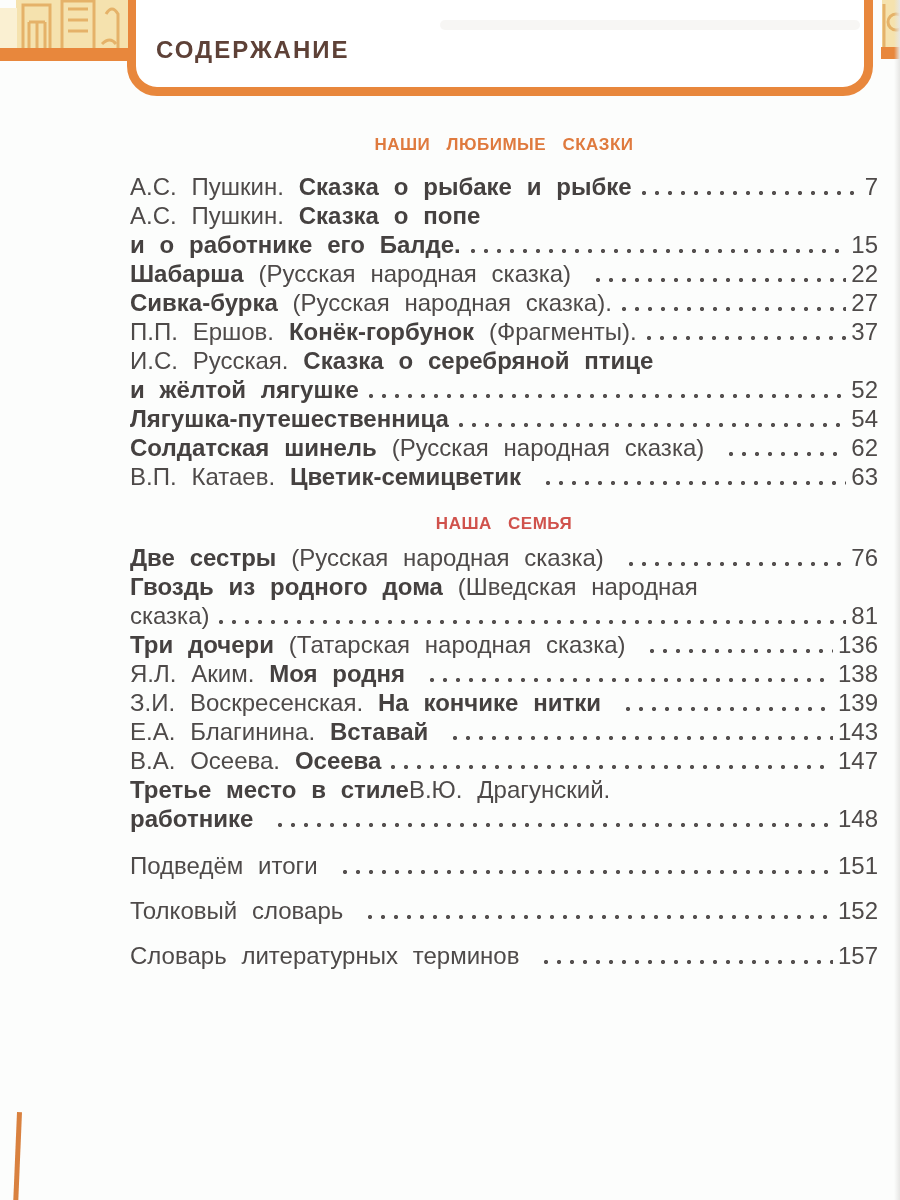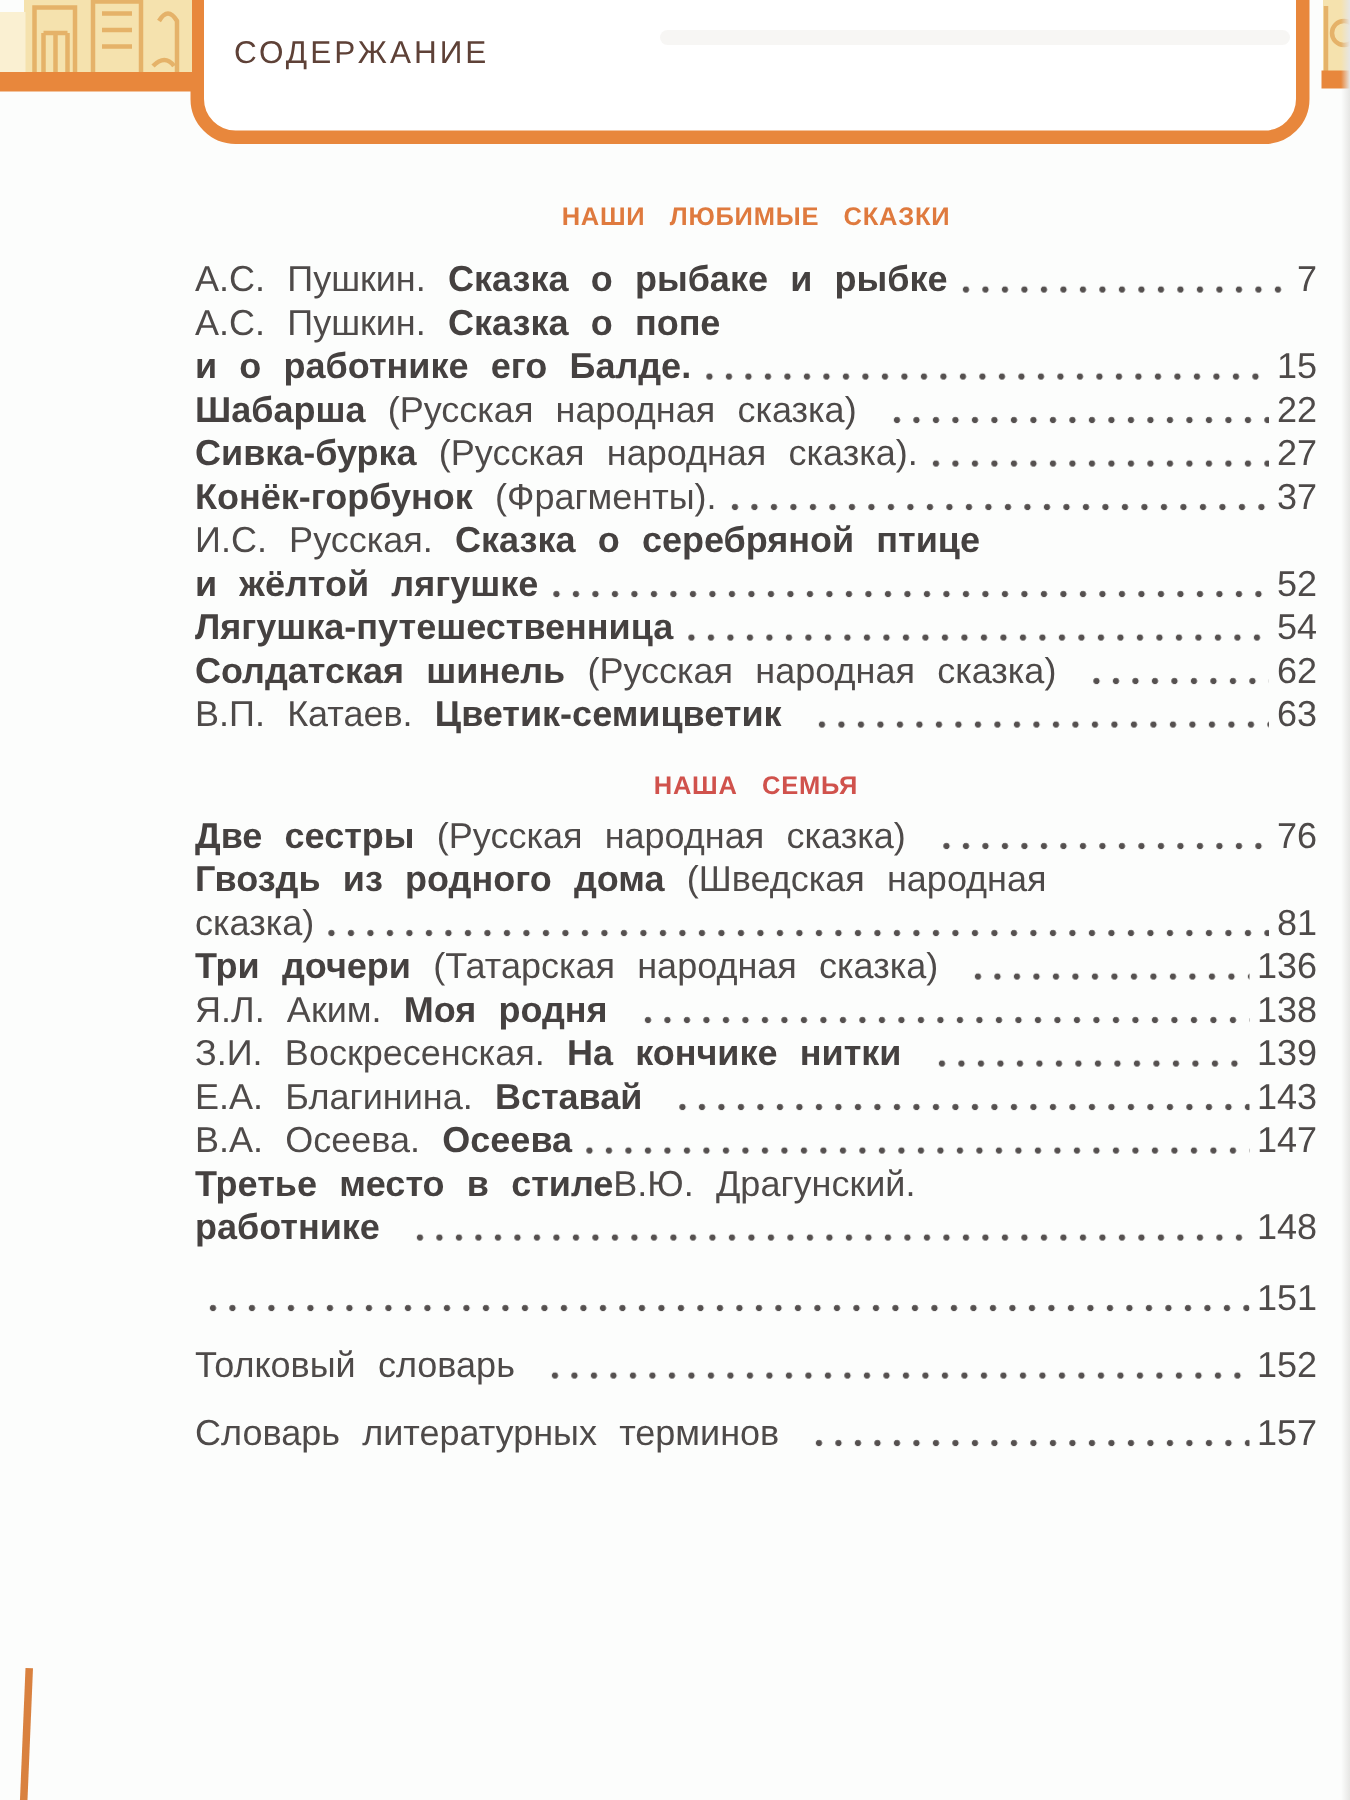--- a/index.html
+++ b/index.html
@@ -12,22 +12,22 @@
   .header-frame {
     position:absolute; left:127px; top:-44px; width:746px; height:140px;
     box-sizing:border-box; border:9px solid #e8873c; border-radius:30px;
     background:#ffffff;
   }
   .washed-top-band {
     position:absolute; left:440px; top:20px; width:420px; height:10px;
     background:#edebe7; opacity:.45; border-radius:5px;
   }
   .page-title {
-    position:absolute; left:156px; top:24px;
-    font-size:21px; font-weight:normal; letter-spacing:2px;
+    position:absolute; left:156px; top:36px;
+    font-size:24px; font-weight:bold; letter-spacing:2px;
     color:#5e4137; white-space:pre;
   }
   .corner-art-left {
     position:absolute; left:16px; top:0; width:112px; height:52px;
     background:#f5e2ae; overflow:hidden;
   }
   .corner-art-left-edge {
     position:absolute; left:0; top:8px; width:17px; height:45px;
     background:#faf0d2;
   }
@@ -141,20 +141,21 @@
             <span class="leader"></span>
             <span class="pagenum">22</span>
           </div>
           <div class="toc-line">
             <span class="seg b">Сивка-бурка </span>
             <span class="seg">(Русская народная сказка).</span>
             <span class="leader"></span>
             <span class="pagenum">27</span>
           </div>
           <div class="toc-line">
+            <span class="seg">П.П. Ершов. </span>
             <span class="seg b">Конёк-горбунок </span>
             <span class="seg">(Фрагменты).</span>
             <span class="leader"></span>
             <span class="pagenum">37</span>
           </div>
           <div class="toc-line">
             <span class="seg">И.С. Русская. </span>
             <span class="seg b">Сказка о серебряной птице</span>
           </div>
           <div class="toc-line">
@@ -235,20 +236,21 @@
           </div>
           <div class="toc-line">
             <span class="seg b">работнике </span>
             <span class="leader"></span>
             <span class="pagenum">148</span>
           </div>
         </div>
     </div>
     <div class="footer-block">
         <div class="toc-line">
+          <span class="seg">Подведём итоги </span>
           <span class="leader"></span>
           <span class="pagenum">151</span>
         </div>
         <div class="toc-line">
           <span class="seg">Толковый словарь </span>
           <span class="leader"></span>
           <span class="pagenum">152</span>
         </div>
         <div class="toc-line">
           <span class="seg">Словарь литературных терминов </span>

